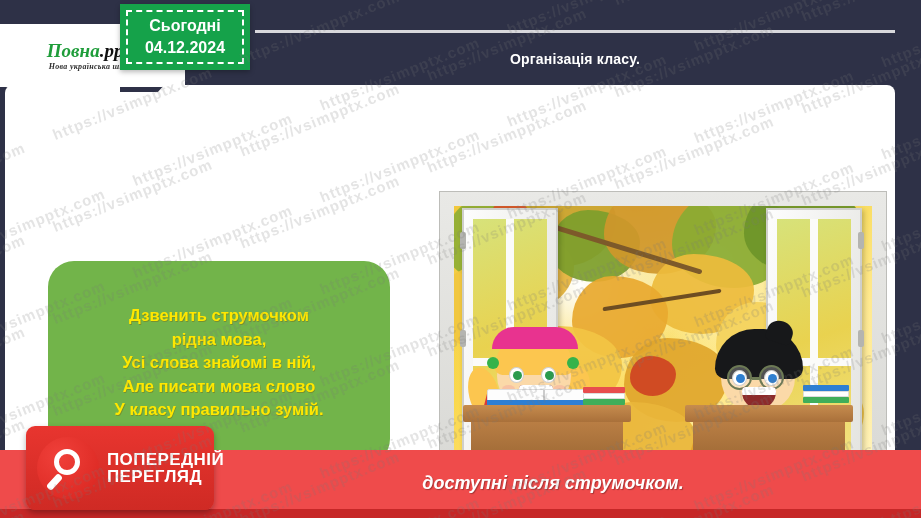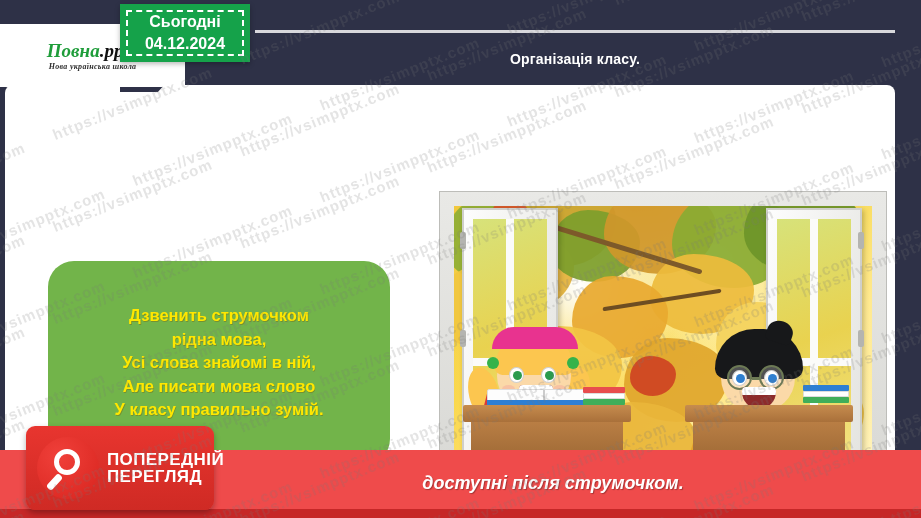--- a/index.html
+++ b/index.html
@@ -63,21 +63,21 @@
   
   #logo-wedge {
     position:absolute; left:120px; top:12px; width:90px; height:80px;
     background:#2e3147; z-index:5;
     clip-path:polygon(0 0, 100% 0, 100% 30%, 42% 100%, 0 100%);
   }
 
   
   #date-badge {
     position:absolute;
-    left:120px; top:4px; width:130px; height:58px;
+    left:120px; top:4px; width:130px; height:66px;
     background:#15a24a;
     z-index:7;
     display:flex; flex-direction:column;
     align-items:center; justify-content:center;
     box-shadow:0 2px 5px rgba(0,0,0,.28);
   }
   #date-badge .inner-dash {
     position:absolute; inset:6px;
     border:2px dashed #ffffff;
     pointer-events:none;

